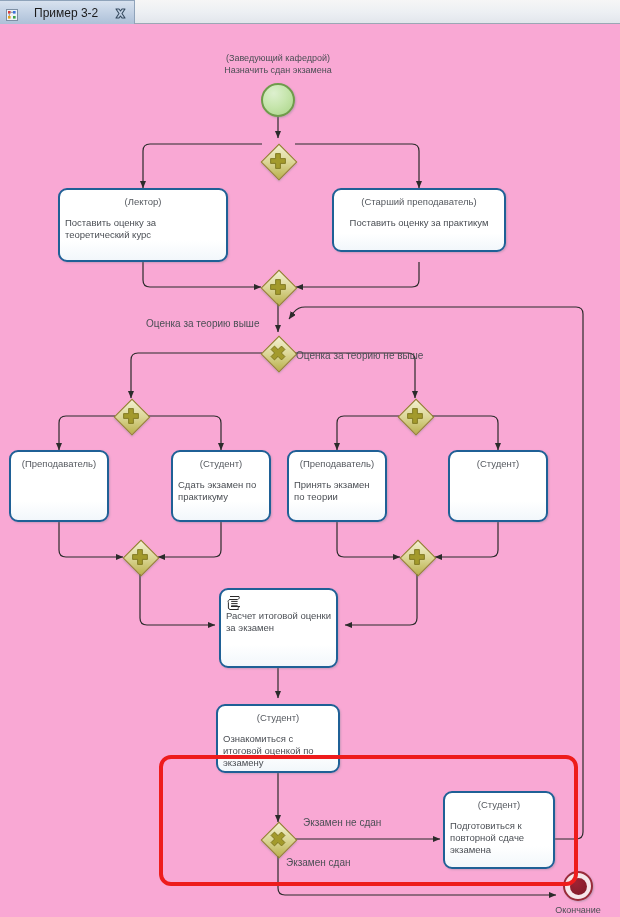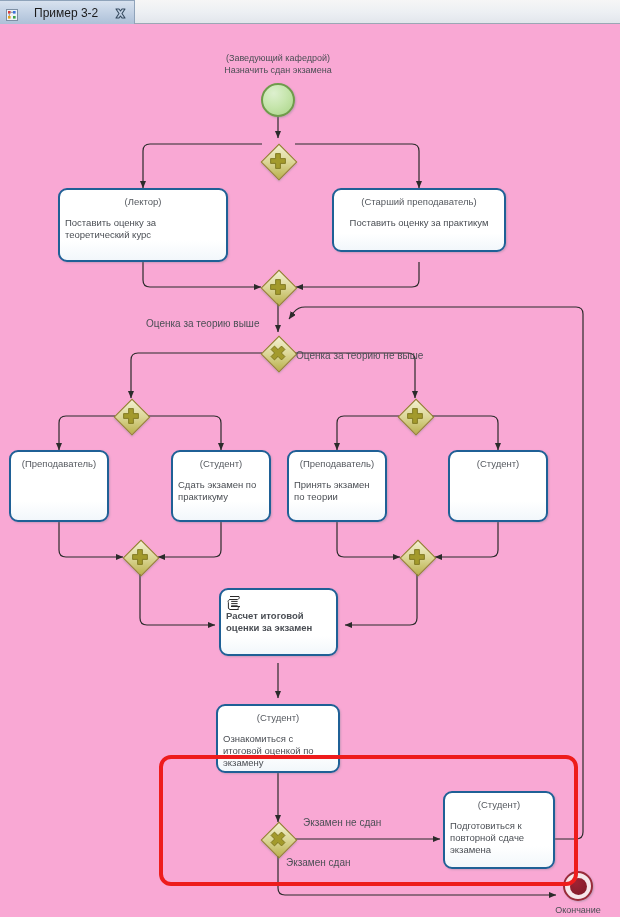--- a/index.html
+++ b/index.html
@@ -272,21 +272,21 @@
 
       <div class="task" style="left:287px;top:426px;width:100px;height:72px;">
         <span class="role">(Преподаватель)</span>
         <span class="name">Принять экзамен по теории</span>
       </div>
 
       <div class="task" style="left:448px;top:426px;width:100px;height:72px;">
         <span class="role">(Студент)</span>
       </div>
 
-      <div class="task script" style="left:219px;top:564px;width:119px;height:68px;position:absolute;font-weight:bold;">
+      <div class="task script" style="left:219px;top:564px;width:119px;height:80px;position:absolute;">
         <span class="script-icon">
           <svg width="15" height="15" viewBox="0 0 15 15">
             <path d="M3,1.5 h9 a2,2 0 0 1 -1.6,3 h-7.4 a2,2 0 0 0 -1.6,3 v5.5 a2,2 0 0 0 1.6,1.5 h8.4 a2,2 0 0 1 1.6,-3 h-9" fill="none" stroke="#2b2b2b" stroke-width="1"></path>
             <line x1="4.2" y1="6.4" x2="10.6" y2="6.4" stroke="#2b2b2b" stroke-width="1"></line>
             <line x1="4.2" y1="8.6" x2="10.6" y2="8.6" stroke="#2b2b2b" stroke-width="1"></line>
             <line x1="4.2" y1="10.8" x2="10.6" y2="10.8" stroke="#2b2b2b" stroke-width="1"></line>
           </svg>
         </span>
         <span class="role" style="height:10px;"></span>
         <span class="name">Расчет итоговой оценки за экзамен</span>

